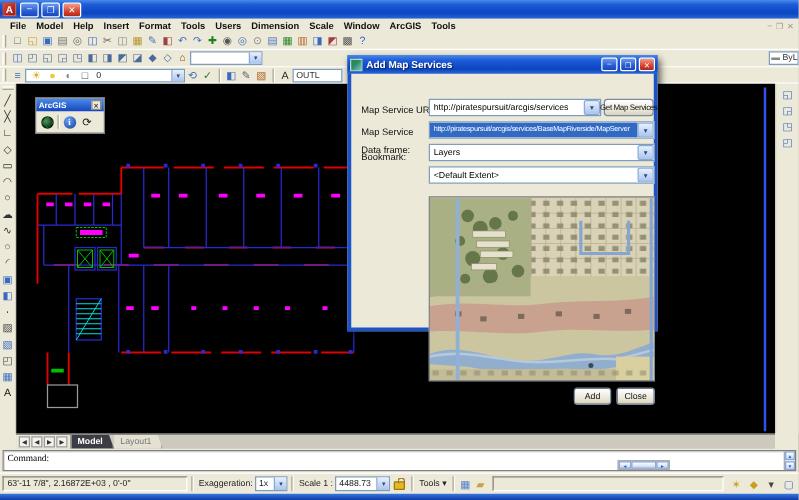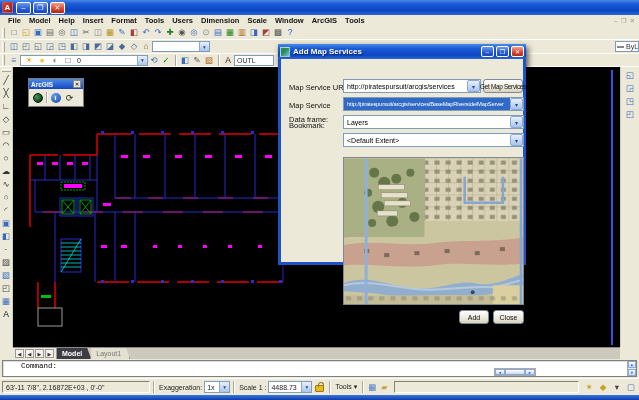--- a/index.html
+++ b/index.html
@@ -93,21 +93,21 @@
   .tabnav span { width:9px; height:9px; background:#f4f2ea; border:1px solid #999; font-size:5px;
     display:flex; align-items:center; justify-content:center; color:#333; }
   .tab { font-size:7px; display:flex; align-items:center; padding:0 8px 0 5px; border-right:1px solid #888;
     clip-path:polygon(0 0, calc(100% - 4px) 0, 100% 100%, 0 100%); }
   .tab.active { background:#3c3c44; color:#fff; font-weight:bold; }
   .tab.inactive { background:#e4e1d2; color:#777; }
 
   
   .cmdwin { position:absolute; left:2px; top:360px; width:635px; height:17px; background:#fff;
     border:1px solid #808080; box-shadow:inset 1px 1px 0 #00000022; }
-  .cmd-text { font-family:Liberation Mono, monospace; font-size:7.5px; color:#000; padding:1px 0 0 3px;margin-left:15px; }
+  .cmd-text { font-family:Liberation Serif, serif; font-size:7.5px; color:#000; padding:1px 0 0 3px; }
   .vscroll { position:absolute; right:0; top:0; width:9px; height:100%; background:#dce6f4;
     border-left:1px solid #aaa; display:flex; flex-direction:column; justify-content:space-between; }
   .vscroll span, .hscroll span { height:7px; font-size:4.5px; color:#2a5bd7; background:linear-gradient(#fff,#c4d8f4);
     border:1px solid #8aa8d8; display:flex; align-items:center; justify-content:center; }
   .hscroll { position:absolute; right:100px; bottom:0; width:42px; height:8px; display:flex; background:#dce6f4; border:1px solid #aaa; }
   .hscroll span { width:10px; height:100%; }
   .hscroll .thumb { flex:1; background:linear-gradient(#fff,#c8d8f0); border:1px solid #8aa8d8; }
 
   
   .statusbar { position:absolute; left:0; top:378px; width:639px; height:17px; background:#ece9d8;

